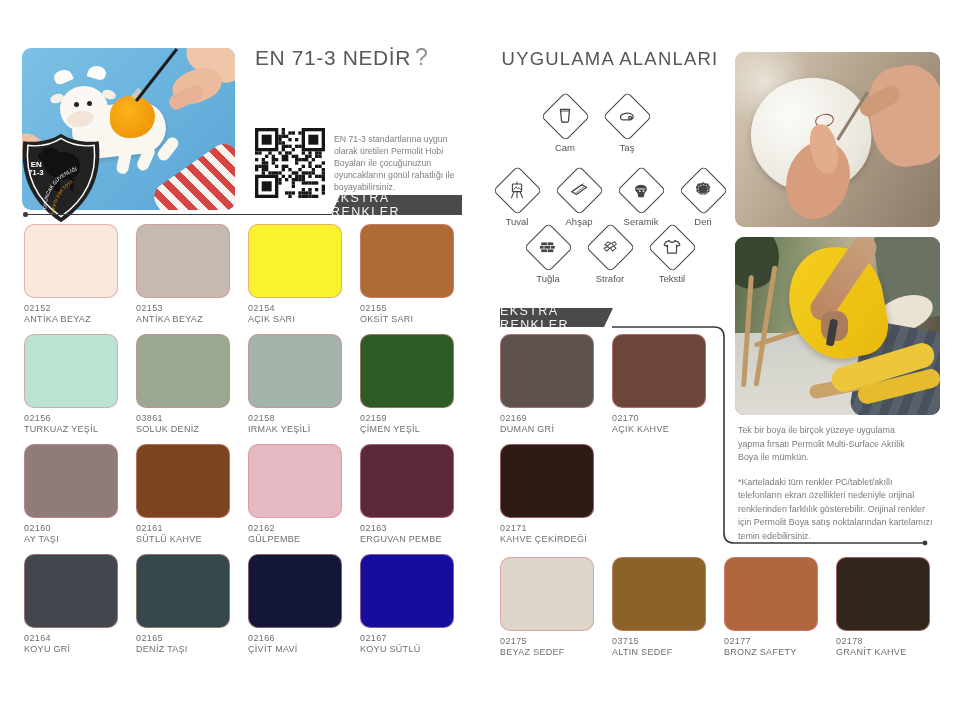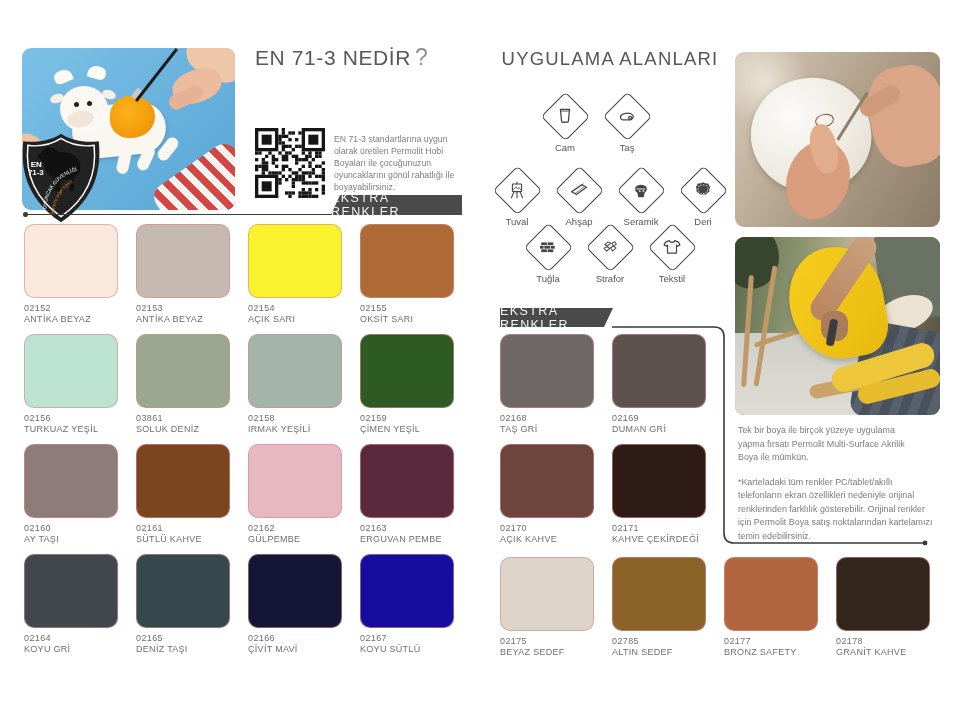--- a/index.html
+++ b/index.html
@@ -485,25 +485,20 @@
   </div>
 
   <div class="tab tab-right">EKSTRA RENKLER</div>
   <svg class="connector" width="322" height="236" viewBox="0 0 322 236">
     <path d="M0 11 H102 Q112 11 112 21 V217 Q112 227 122 227 H311" fill="none" stroke="#3a3a3a" stroke-width="1.6"></path>
     <circle cx="313" cy="227" r="2.4" fill="#3a3a3a"></circle>
   </svg>
 
   <div class="grid grid-right">
     <div class="cell">
-        <div class="sw" style="background-color: rgb(110, 104, 102);"></div>
-        <div class="sw-code">02168</div>
-        <div class="sw-name">TAŞ GRİ</div>
-      </div>
-    <div class="cell">
         <div class="sw" style="background-color: rgb(93, 82, 78);"></div>
         <div class="sw-code">02169</div>
         <div class="sw-name">DUMAN GRİ</div>
       </div>
     <div class="cell">
         <div class="sw" style="background-color: rgb(110, 69, 58);"></div>
         <div class="sw-code">02170</div>
         <div class="sw-name">AÇIK KAHVE</div>
       </div>
     <div class="cell">
@@ -514,21 +509,21 @@
   </div>
 
   <div class="grid grid-bottom">
     <div class="cell">
         <div class="sw" style="background-color: rgb(221, 213, 201);"></div>
         <div class="sw-code">02175</div>
         <div class="sw-name">BEYAZ SEDEF</div>
       </div>
     <div class="cell">
         <div class="sw" style="background-color: rgb(139, 98, 40);"></div>
-        <div class="sw-code">02785</div>
+        <div class="sw-code">03715</div>
         <div class="sw-name">ALTIN SEDEF</div>
       </div>
     <div class="cell">
         <div class="sw" style="background-color: rgb(178, 102, 63);"></div>
         <div class="sw-code">02177</div>
         <div class="sw-name">BRONZ SAFETY</div>
       </div>
     <div class="cell">
         <div class="sw" style="background-color: rgb(50, 37, 27);"></div>
         <div class="sw-code">02178</div>

